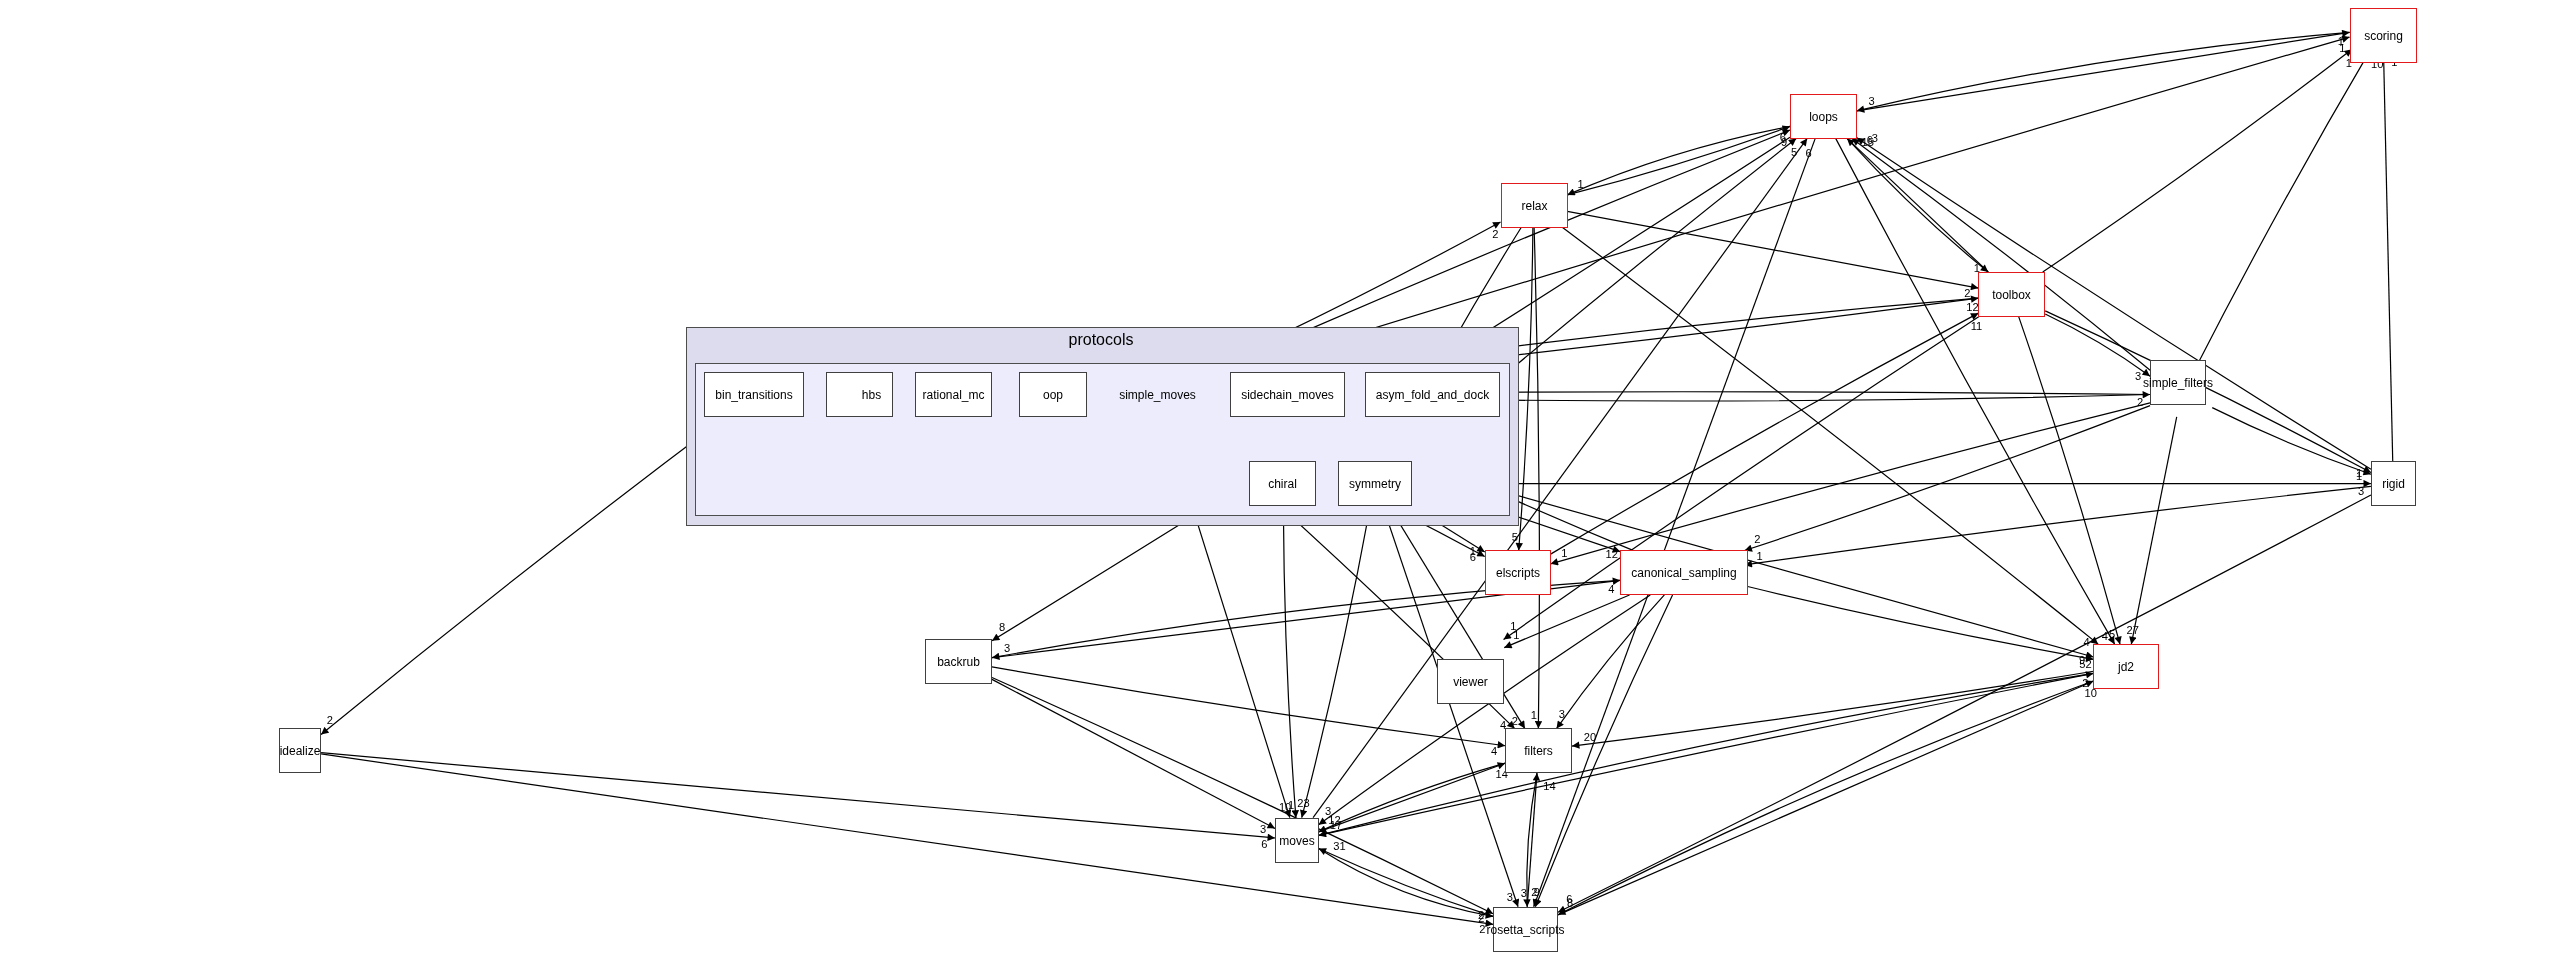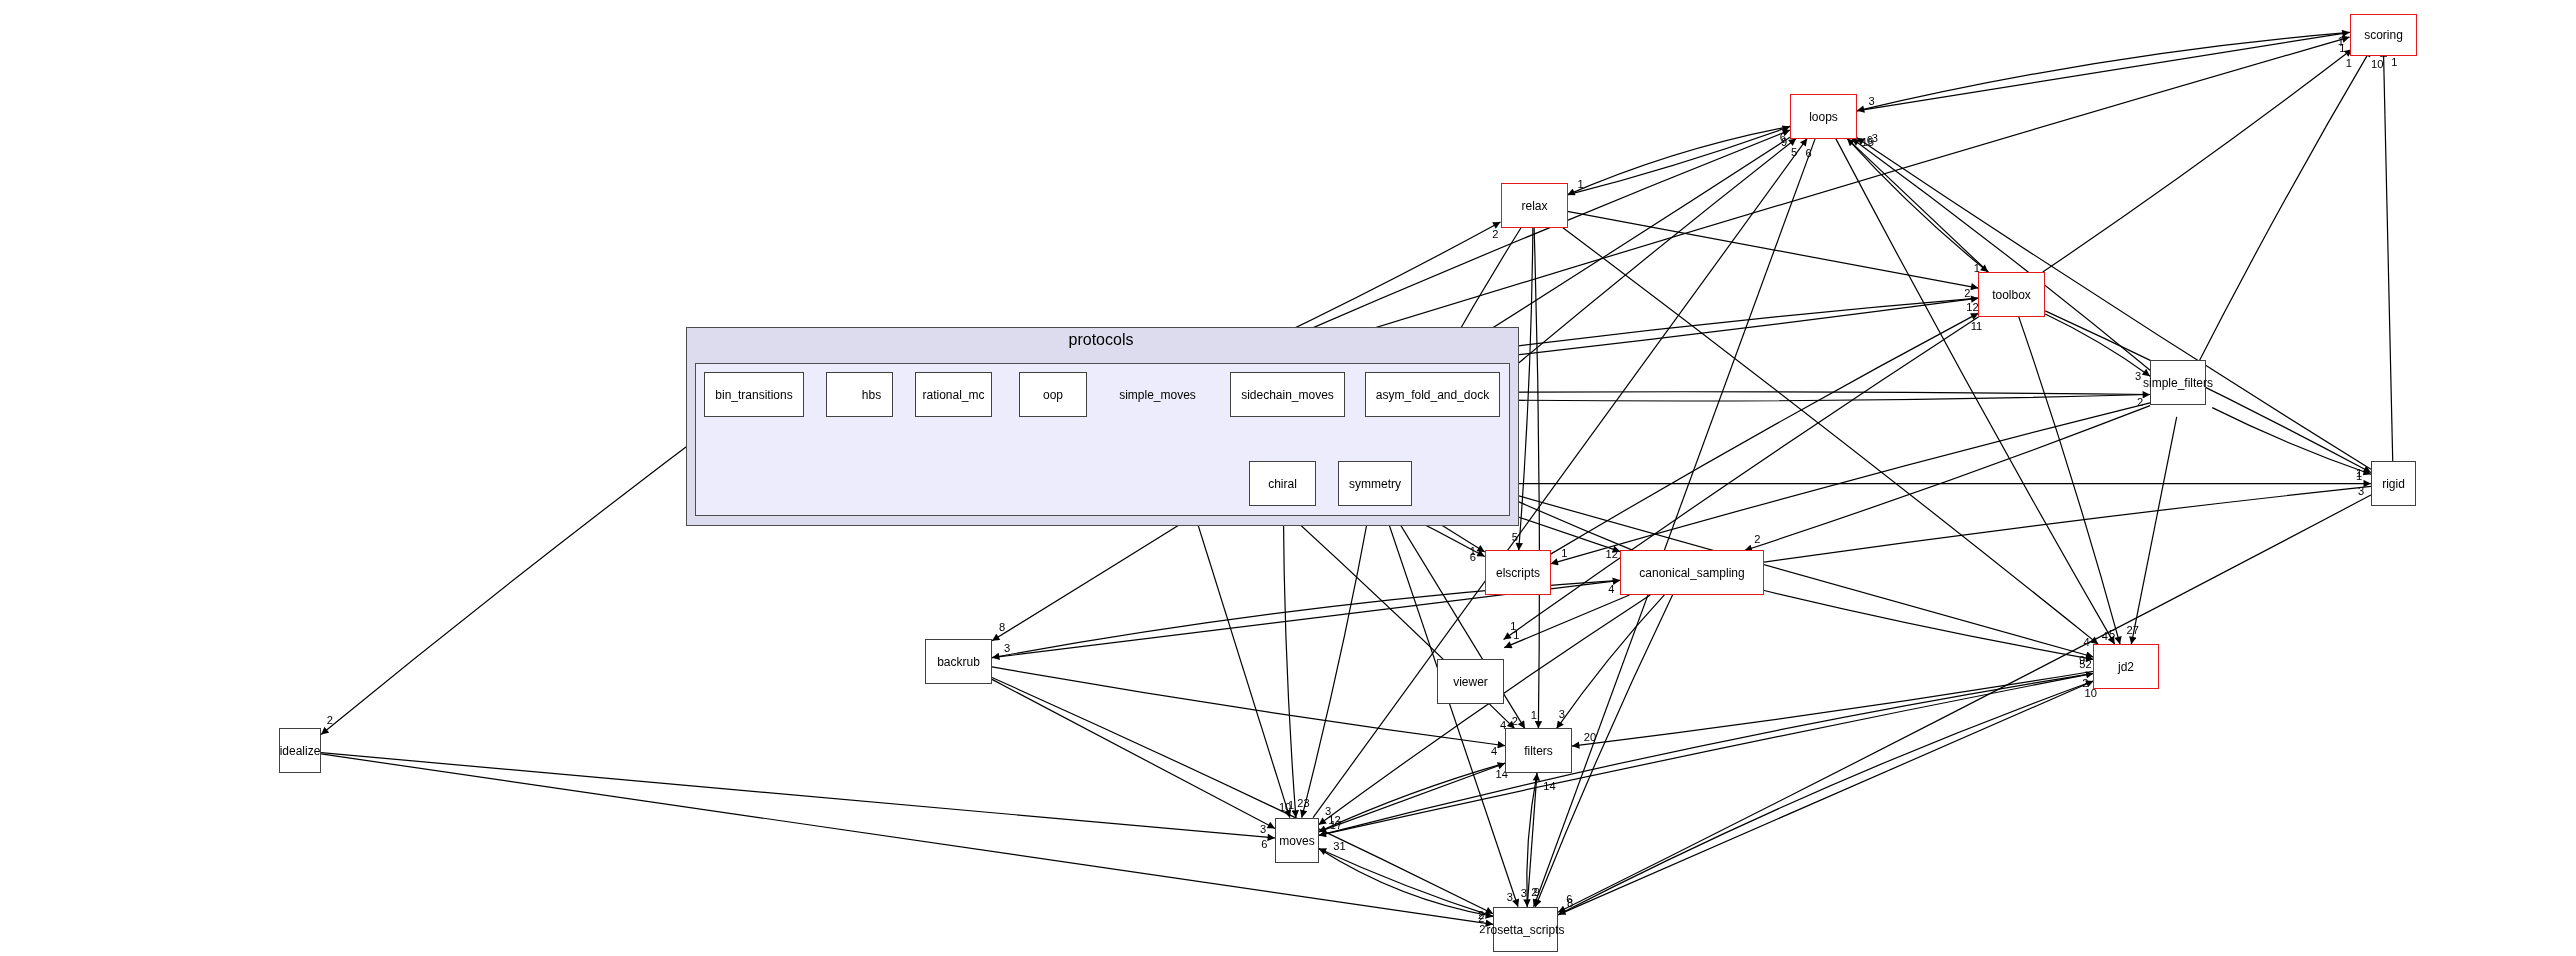--- a/index.html
+++ b/index.html
@@ -197,28 +197,28 @@
   <div class="node self" style="left:1100px; top:372px; width:115px; height:45px;">simple_moves</div>
   <div class="node" style="left:704px; top:372px; width:100px; height:45px;">bin_transitions</div>
   <div class="node" style="left:826px; top:372px; width:67px; height:45px;padding-left:24px;">hbs</div>
   <div class="node" style="left:915px; top:372px; width:77px; height:45px;">rational_mc</div>
   <div class="node" style="left:1019px; top:372px; width:68px; height:45px;">oop</div>
   <div class="node" style="left:1230px; top:372px; width:115px; height:45px;">sidechain_moves</div>
   <div class="node" style="left:1365px; top:372px; width:135px; height:45px;">asym_fold_and_dock</div>
   <div class="node" style="left:1249px; top:461px; width:67px; height:45px;">chiral</div>
   <div class="node" style="left:1338px; top:461px; width:74px; height:45px;">symmetry</div>
 
-  <div class="node ext" style="left:2350px; top:14px; width:67px; height:42px;">scoring</div>
+  <div class="node ext" style="left:2350px; top:8px; width:67px; height:55px;">scoring</div>
   <div class="node ext" style="left:1790px; top:94px; width:67px; height:45px;">loops</div>
   <div class="node ext" style="left:1501px; top:183px; width:67px; height:45px;">relax</div>
   <div class="node ext" style="left:1978px; top:272px; width:67px; height:45px;">toolbox</div>
   <div class="node" style="left:2150px; top:360px; width:56px; height:45px;">simple_filters</div>
   <div class="node" style="left:2371px; top:461px; width:45px; height:45px;">rigid</div>
   <div class="node ext" style="left:1485px; top:550px; width:66px; height:45px;">elscripts</div>
-  <div class="node ext" style="left:1620px; top:550px; width:144px; height:45px;">canonical_sampling</div>
+  <div class="node ext" style="left:1620px; top:550px; width:128px; height:45px;">canonical_sampling</div>
   <div class="node" style="left:1437px; top:639px; width:67px; height:45px;margin-top:20px;">viewer</div>
   <div class="node ext" style="left:2093px; top:644px; width:66px; height:45px;">jd2</div>
   <div class="node" style="left:925px; top:639px; width:67px; height:45px;">backrub</div>
   <div class="node" style="left:279px; top:728px; width:42px; height:45px;">idealize</div>
   <div class="node" style="left:1505px; top:728px; width:67px; height:45px;">filters</div>
   <div class="node" style="left:1275px; top:818px; width:44px; height:45px;">moves</div>
   <div class="node" style="left:1493px; top:907px; width:65px; height:45px;">rosetta_scripts</div>
 </div>
 
 

